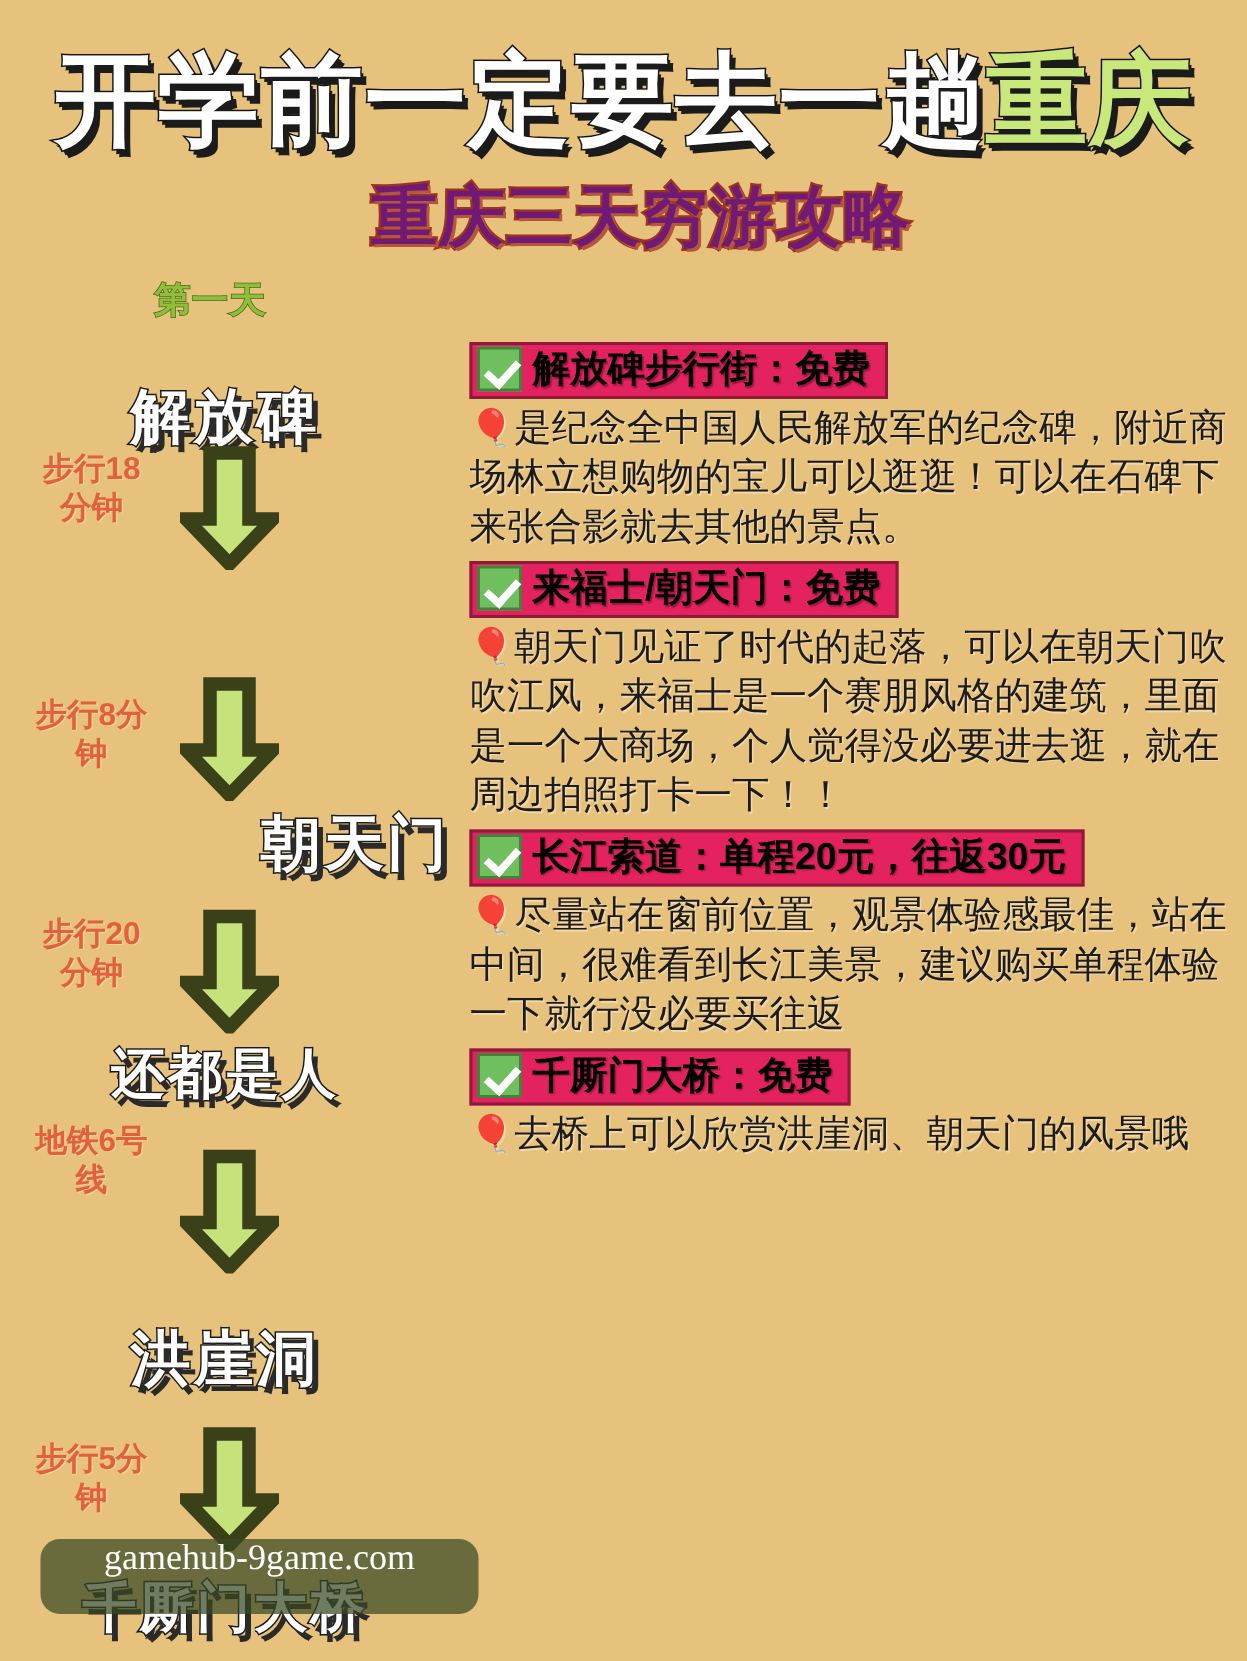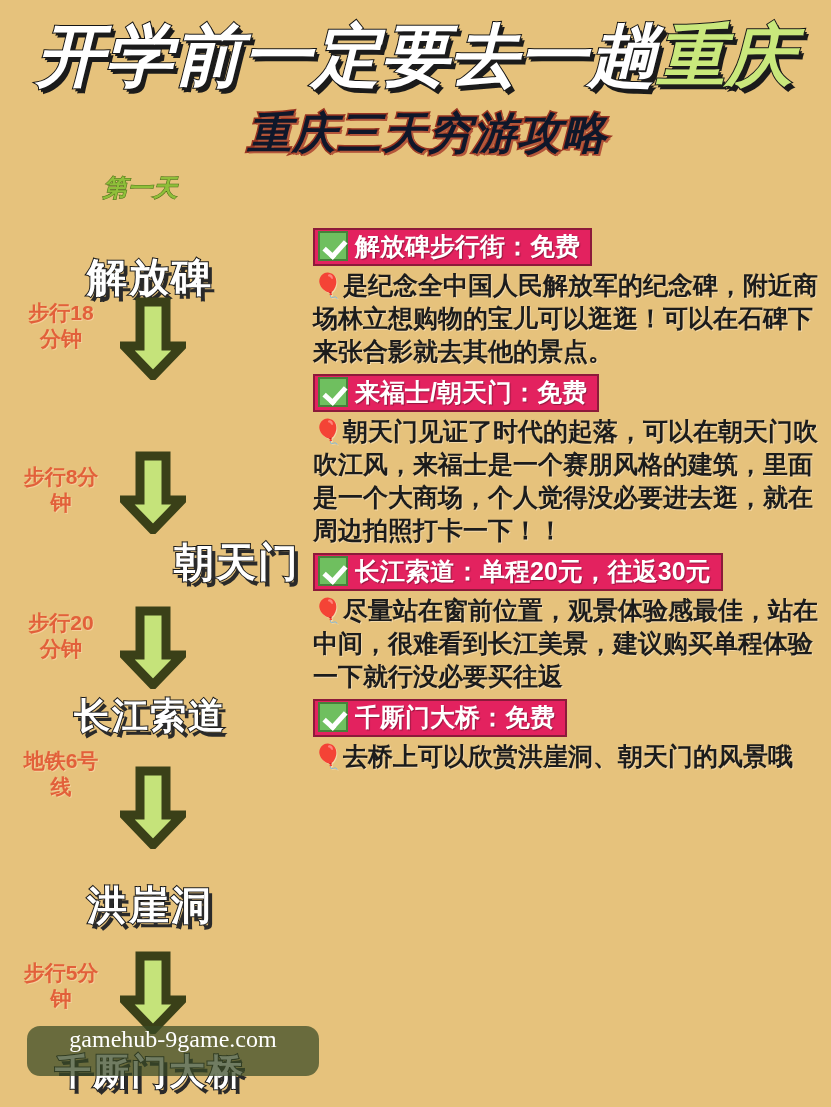--- a/index.html
+++ b/index.html
@@ -5,21 +5,21 @@
   * { margin:0; padding:0; box-sizing:border-box; }
   html,body { width:831px; height:1107px; }
   body{
     background:#e6c27c;
     font-family:"Liberation Sans","DejaVu Sans",sans-serif;
     position:relative;
     overflow:hidden;
   }
 
   
-  .hdr{ position:absolute; left:0; top:4px; width:685px; height:170px;font-style:italic; }
+  .hdr{ position:absolute; left:0; top:16px; width:685px; height:170px; }
 
   .title{
     position:absolute; left:0; top:14px; width:831px;
     text-align:center;
     font-size:68px; line-height:74px;
     font-weight:bold; letter-spacing:1px;
     white-space:nowrap;
   }
   .title .w{
     color:#ffffff;
@@ -32,21 +32,21 @@
     -webkit-text-stroke:2px #141414;
     paint-order:stroke fill;
     text-shadow: 4px 5px 0 #1b1b1b, 2px 3px 0 #1b1b1b;
   }
 
   .subtitle{
     position:absolute; left:0; top:104px; width:831px;
     text-align:center;
     font-size:44px; line-height:50px; font-weight:bold;
     letter-spacing:1px; white-space:nowrap;
-    color:#0f172a;
+    color:#701a75;
     -webkit-text-stroke:3px #9a3521;
     paint-order:stroke fill;
     text-shadow:2px 2px 0 #b4563a;
     padding-left:24px;
   }
 
   .dayLabel{
     position:absolute; left:103px; top:168px;
     font-size:24px; font-weight:bold;
     color:#8fbf3a;
@@ -100,29 +100,29 @@
     margin-right:7px;
   }
   .chk::after{
     content:"";
     position:absolute; left:8px; top:3px;
     width:9px; height:17px;
     border:solid #ffffff; border-width:0 5px 5px 0;
     transform:rotate(42deg);
   }
   .barTxt{
-    color:#ffffff; font-size:25px; font-weight:bold;
+    color:#000000; font-size:25px; font-weight:bold;
     letter-spacing:0px; line-height:30px;
     text-shadow:1px 1px 1px rgba(0,0,0,.35);
   }
 
   .body{
     color:#1c1c1c;
     font-size:25px; line-height:33px;
-    font-weight:bold;
+    font-weight:normal;
     letter-spacing:0px;
     margin-top:3px;
     text-shadow:1px 1px 0 rgba(255,240,215,.5);
   }
   .balloon{ font-size:24px; }
 
   
   .wm{
     position:absolute; left:27px; top:1026px;
     width:292px; height:50px;
@@ -168,21 +168,21 @@
 
   <div class="stop" style="top:335px;text-align:right;">朝天门</div>
   <div class="leg" style="left:3px; top:410px;">
     <div>步行20</div>
     <div>分钟</div>
   </div>
   <svg class="arrow" style="top:405px;" viewBox="0 0 66 84">
     <path d="M33 80 L4 50 L20 50 L20 6 L46 6 L46 50 L62 50 Z" fill="#c5e37a" stroke="#3a4018" stroke-width="9" stroke-linejoin="miter"></path>
   </svg>
 
-  <div class="stop sm" style="top:492px;">长江索道</div>
+  <div class="stop sm" style="top:492px;">还都是人</div>
   <div class="leg" style="left:3px; top:548px;">
     <div>地铁6号</div>
     <div>线</div>
   </div>
   <svg class="arrow" style="top:565px;" viewBox="0 0 66 84">
     <path d="M33 80 L4 50 L20 50 L20 6 L46 6 L46 50 L62 50 Z" fill="#c5e37a" stroke="#3a4018" stroke-width="9" stroke-linejoin="miter"></path>
   </svg>
 
   <div class="stop" style="top:678px;">洪崖洞</div>
   <div class="leg" style="left:3px; top:760px;">

